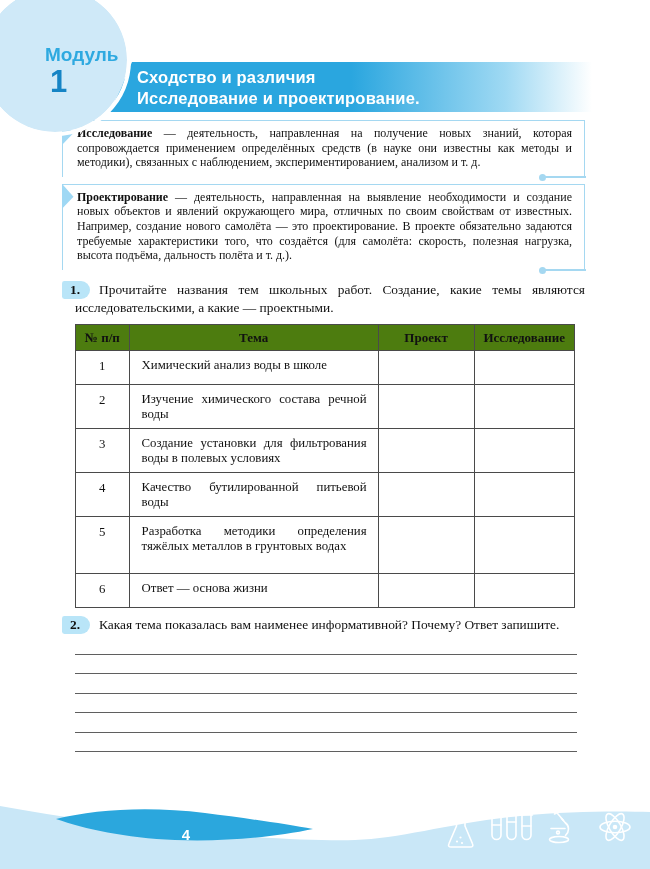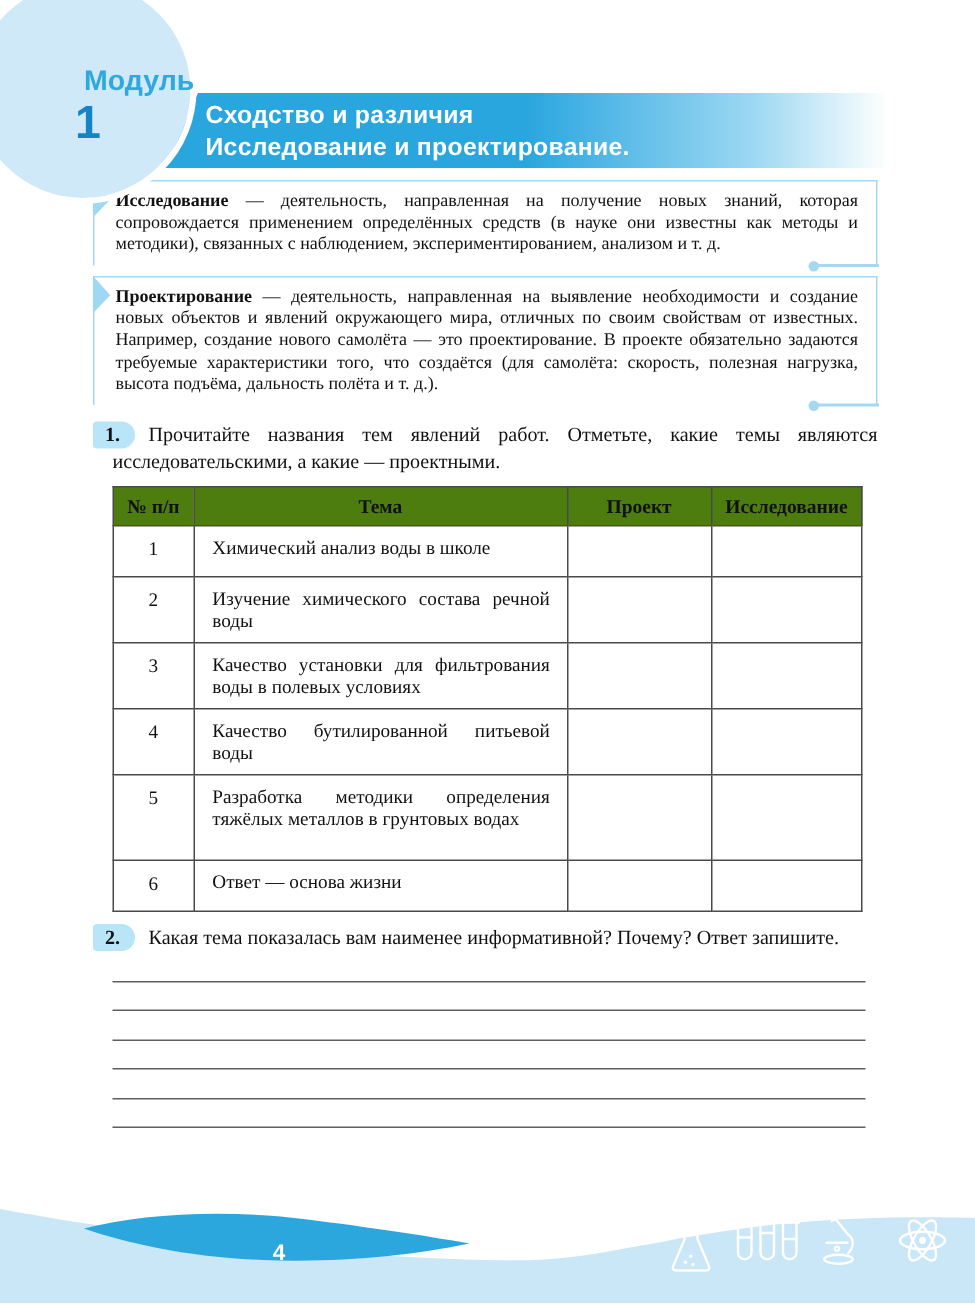--- a/index.html
+++ b/index.html
@@ -6,21 +6,21 @@
   .page {
     position:relative; width:650px; height:869px; background:#fff; overflow:hidden;
     font-family:"Liberation Serif","DejaVu Serif",serif; color:#111;
   }
   
   .module-circle {
     position:absolute; left:-17px; top:-12px; width:144px; height:144px;
     border-radius:50%; background:#cfe9f8; outline:4px solid #fff; z-index:3;
   }
   .module-label {
-    position:absolute; left:56px; top:44px; z-index:4;
+    position:absolute; left:45px; top:44px; z-index:4;
     font-family:"Liberation Sans","DejaVu Sans",sans-serif; font-weight:bold;
     font-size:19px; color:#2ea9e0;
   }
   .module-number {
     position:absolute; left:50px; top:64px; z-index:4;
     font-family:"Liberation Sans","DejaVu Sans",sans-serif; font-weight:bold;
     font-size:31px; color:#1584c5;
   }
   
   .band {
@@ -109,21 +109,21 @@
     </div>
 
     <div class="defbox">
       <span class="flag"></span>
       <span class="conn-line"></span>
       <span class="conn-dot"></span>
       <span class="defterm">Проектирование</span>
       <span>— деятельность, направленная на выявление необходимости и создание новых объектов и явлений окружающего мира, отличных по своим свойствам от известных. Например, создание нового самолёта — это проектирование. В проекте обязательно задаются требуемые характеристики того, что создаётся (для самолёта: скорость, полезная нагрузка, высота подъёма, дальность полёта и т. д.).</span>
     </div>
 
-    <p class="task task-first"><span class="badge">1.</span><span>Прочитайте названия тем явлений работ. Отметьте, какие темы являются исследовательскими, а какие — проектными.</span></p>
+    <p class="task task-first"><span class="badge">1.</span><span>Прочитайте названия тем школьных работ. Создание, какие темы являются исследовательскими, а какие — проектными.</span></p>
 
     <table class="topics">
       <thead>
         <tr>
           <th>№ п/п</th>
           <th>Тема</th>
           <th>Проект</th>
           <th>Исследование</th>
         </tr>
       </thead>
@@ -135,21 +135,21 @@
           <td class="mark"></td>
         </tr>
         <tr>
           <td class="num">2</td>
           <td class="tema">Изучение химического состава речной воды</td>
           <td class="mark"></td>
           <td class="mark"></td>
         </tr>
         <tr>
           <td class="num">3</td>
-          <td class="tema">Качество установки для фильтрования воды в полевых условиях</td>
+          <td class="tema">Создание установки для фильтрования воды в полевых условиях</td>
           <td class="mark"></td>
           <td class="mark"></td>
         </tr>
         <tr>
           <td class="num">4</td>
           <td class="tema">Качество бутилированной питьевой воды</td>
           <td class="mark"></td>
           <td class="mark"></td>
         </tr>
         <tr>

